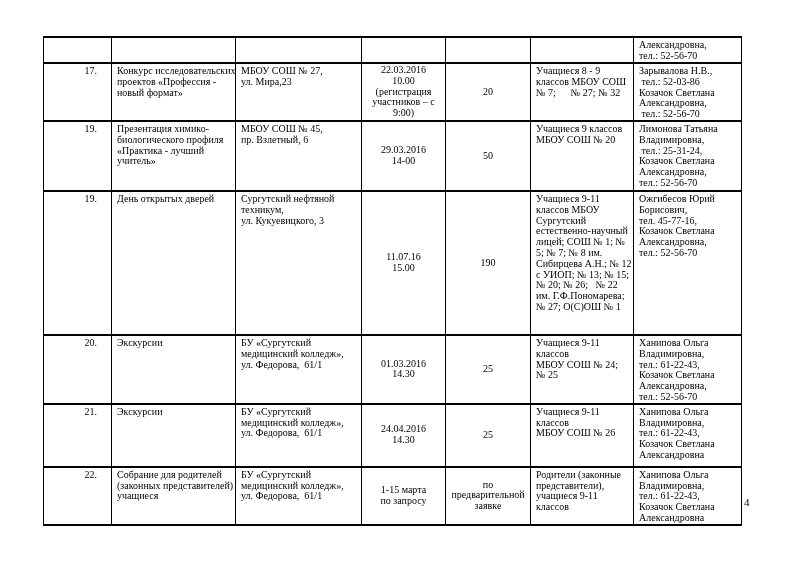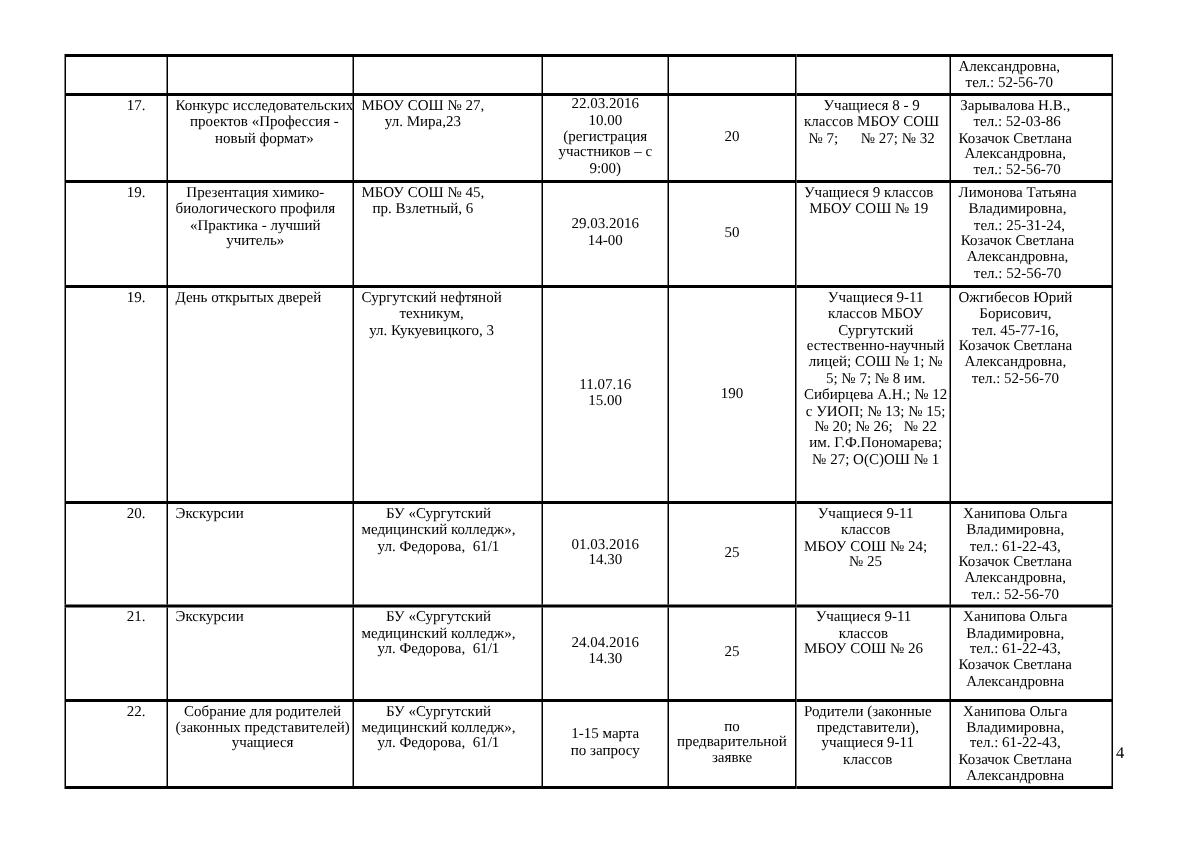--- a/index.html
+++ b/index.html
@@ -1,21 +1,21 @@
 <!DOCTYPE html>
 <html><head>
 <meta charset="utf-8">
 <style>
   html,body{margin:0;padding:0;background:#fff;}
   .page{position:relative;width:800px;height:566px;background:#ffffff;overflow:hidden;
         font-family:"Liberation Serif","DejaVu Serif",serif;color:#000;}
   table.doc{position:absolute;left:43px;top:36px;width:698px;border-collapse:collapse;table-layout:fixed;}
   td{border:solid #000;border-width:2px 1px;vertical-align:top;padding:2px 4px 0 5px;
      font-size:10px;line-height:10.8px;overflow:hidden;}
-  td span{white-space:pre;display:inline-block;text-align:center;}
+  td span{white-space:pre;display:inline-block;}
   td.c-num{text-align:right;padding-right:14px;margin-top:40px;}
   td.c-date,td.c-count{text-align:center;vertical-align:middle;padding:0 2px;}
   tr.r0 td{height:22px;}
   tr.r1 td{height:54px;}
   tr.r2 td{height:66px;}
   tr.r3 td{height:140px;}
   tr.r4 td{height:64px;}
   tr.r5 td{height:59px;text-decoration:underline;}
   tr.r6 td{height:52px;}
   .pagenum{position:absolute;left:744px;top:496px;font-size:11px;}
@@ -72,21 +72,21 @@
         <td><span>Презентация химико-
 биологического профиля
 «Практика - лучший
 учитель»</span></td>
         <td><span>МБОУ СОШ № 45,
 пр. Взлетный, 6</span></td>
         <td class="c-date"><span>29.03.2016
 14-00</span></td>
         <td class="c-count"><span>50</span></td>
         <td><span>Учащиеся 9 классов
-МБОУ СОШ № 19</span></td>
+МБОУ СОШ № 20</span></td>
         <td><span>Лимонова Татьяна
 Владимировна,
  тел.: 25-31-24,
 Козачок Светлана
 Александровна,
 тел.: 52-56-70</span></td>
       </tr>
       <tr class="r3">
         <td class="c-num"><span>19.</span></td>
         <td><span>День открытых дверей</span></td>

